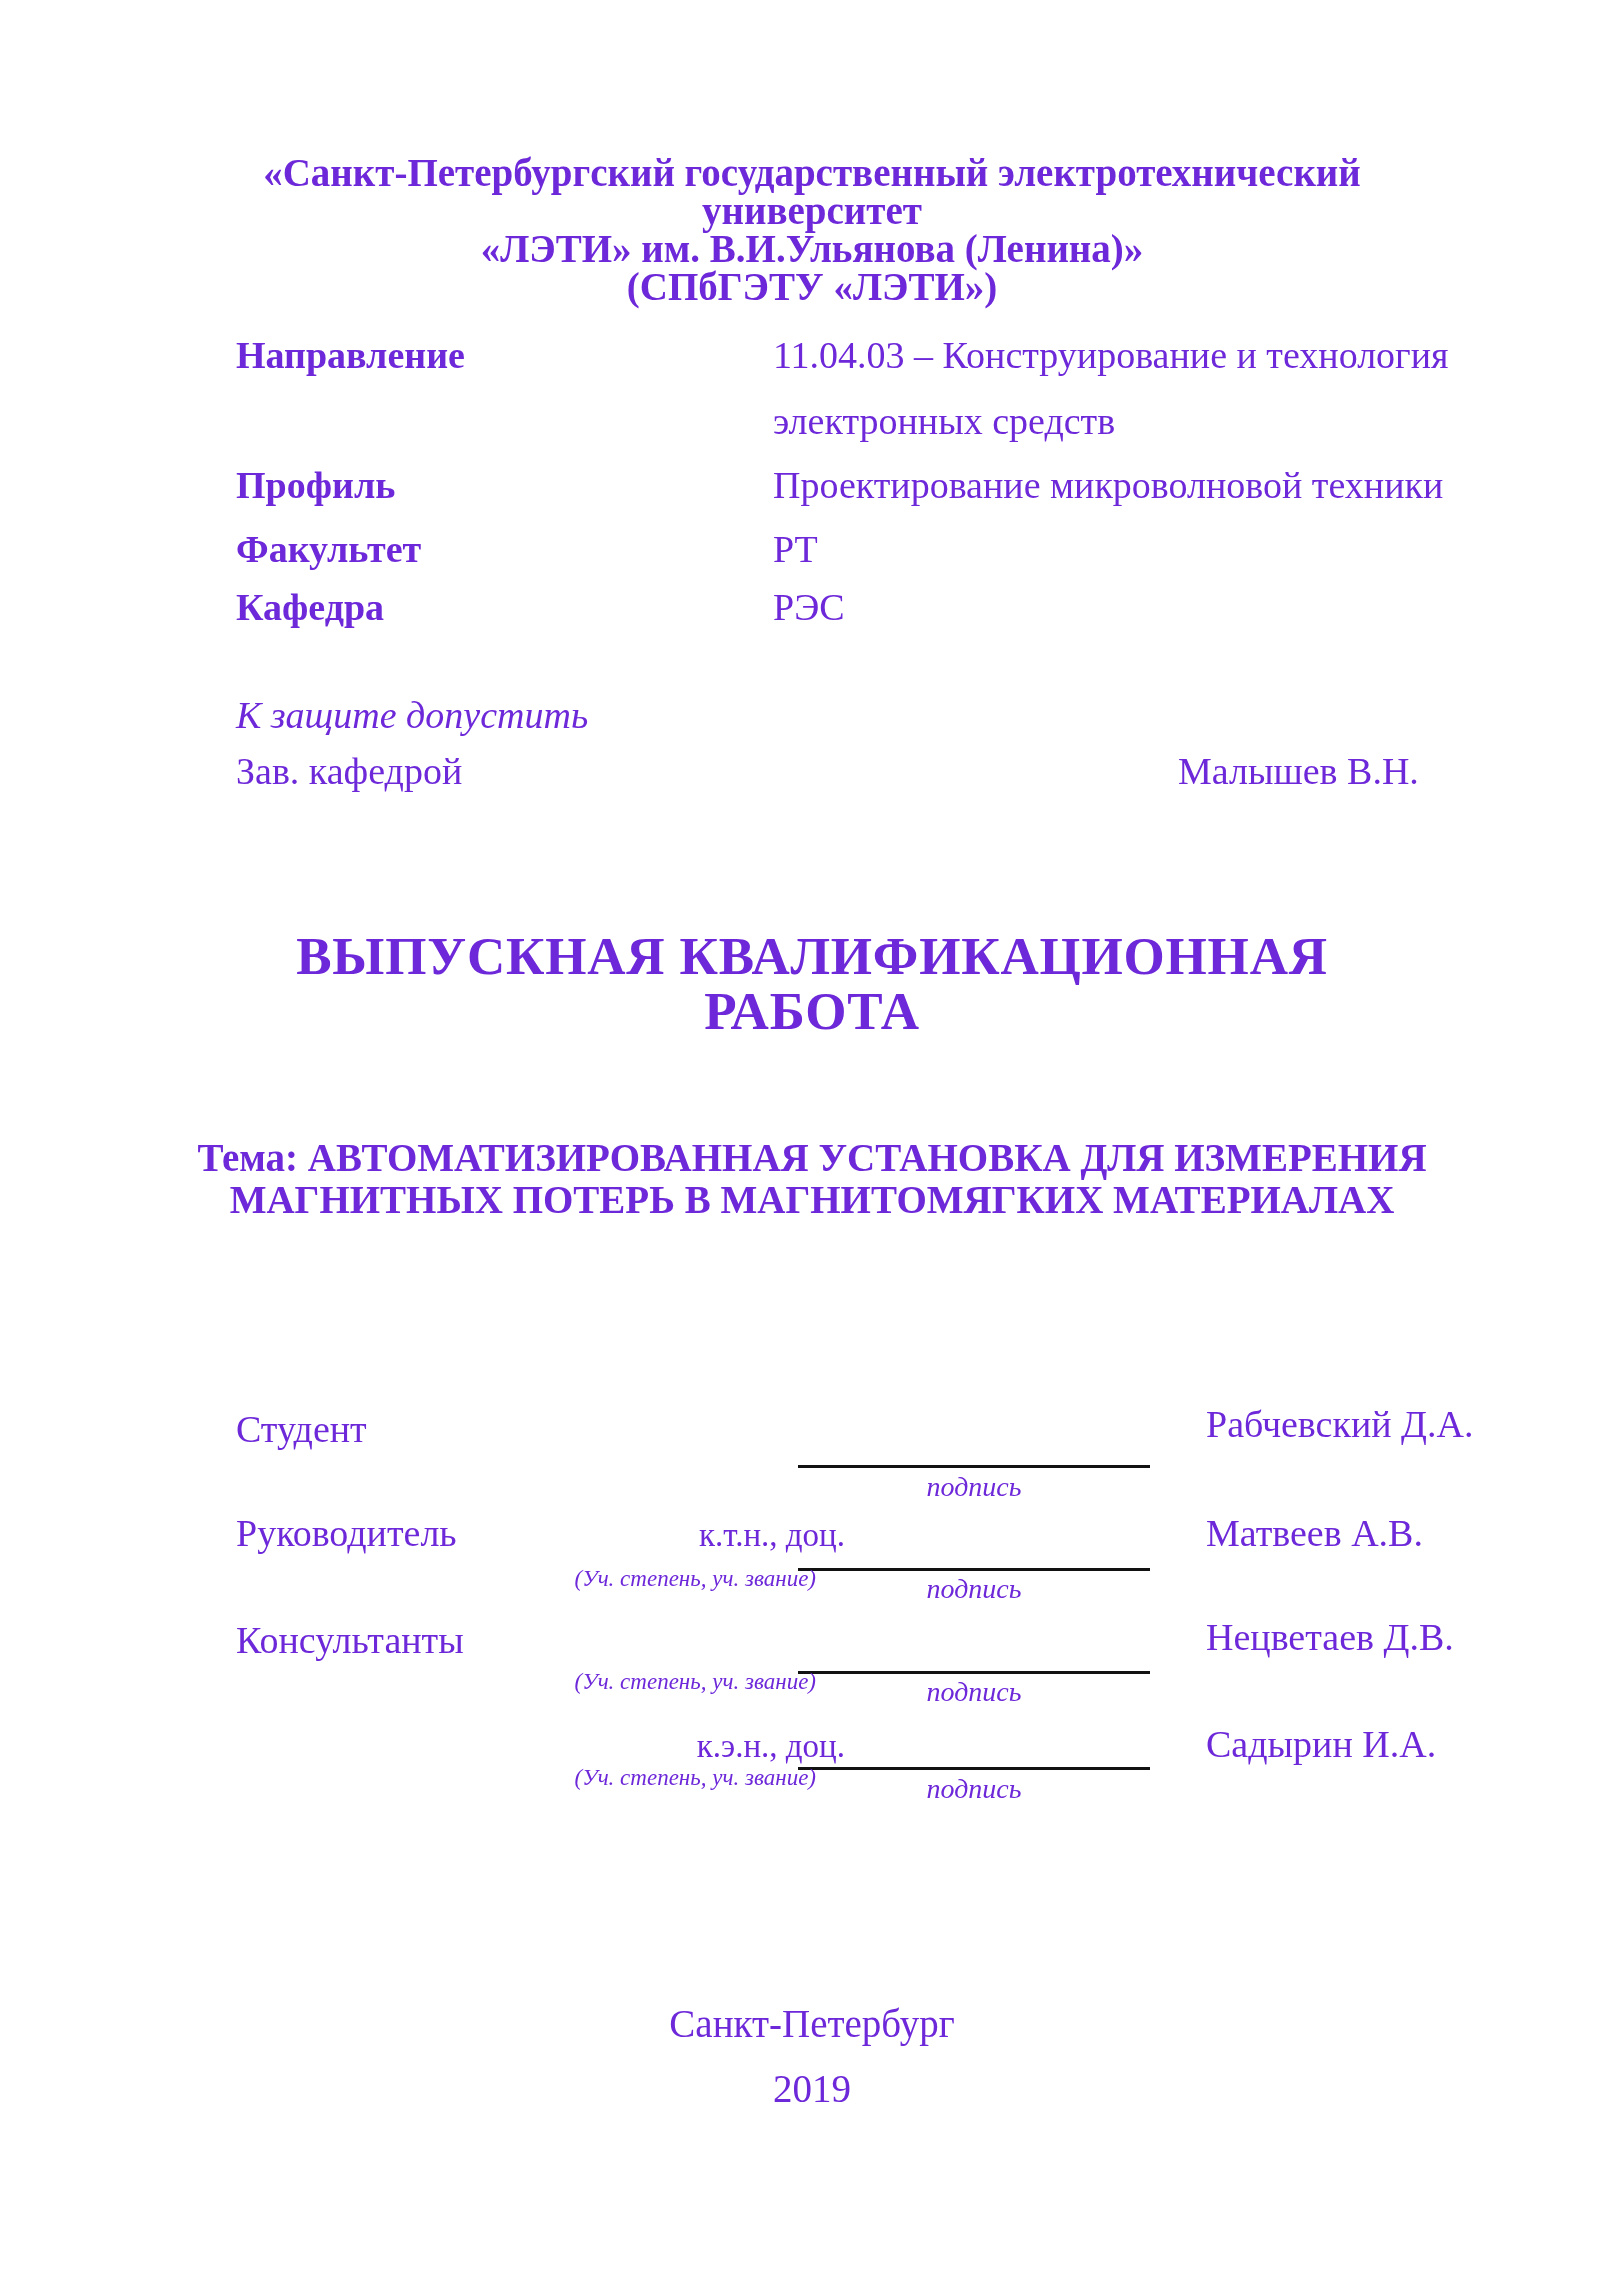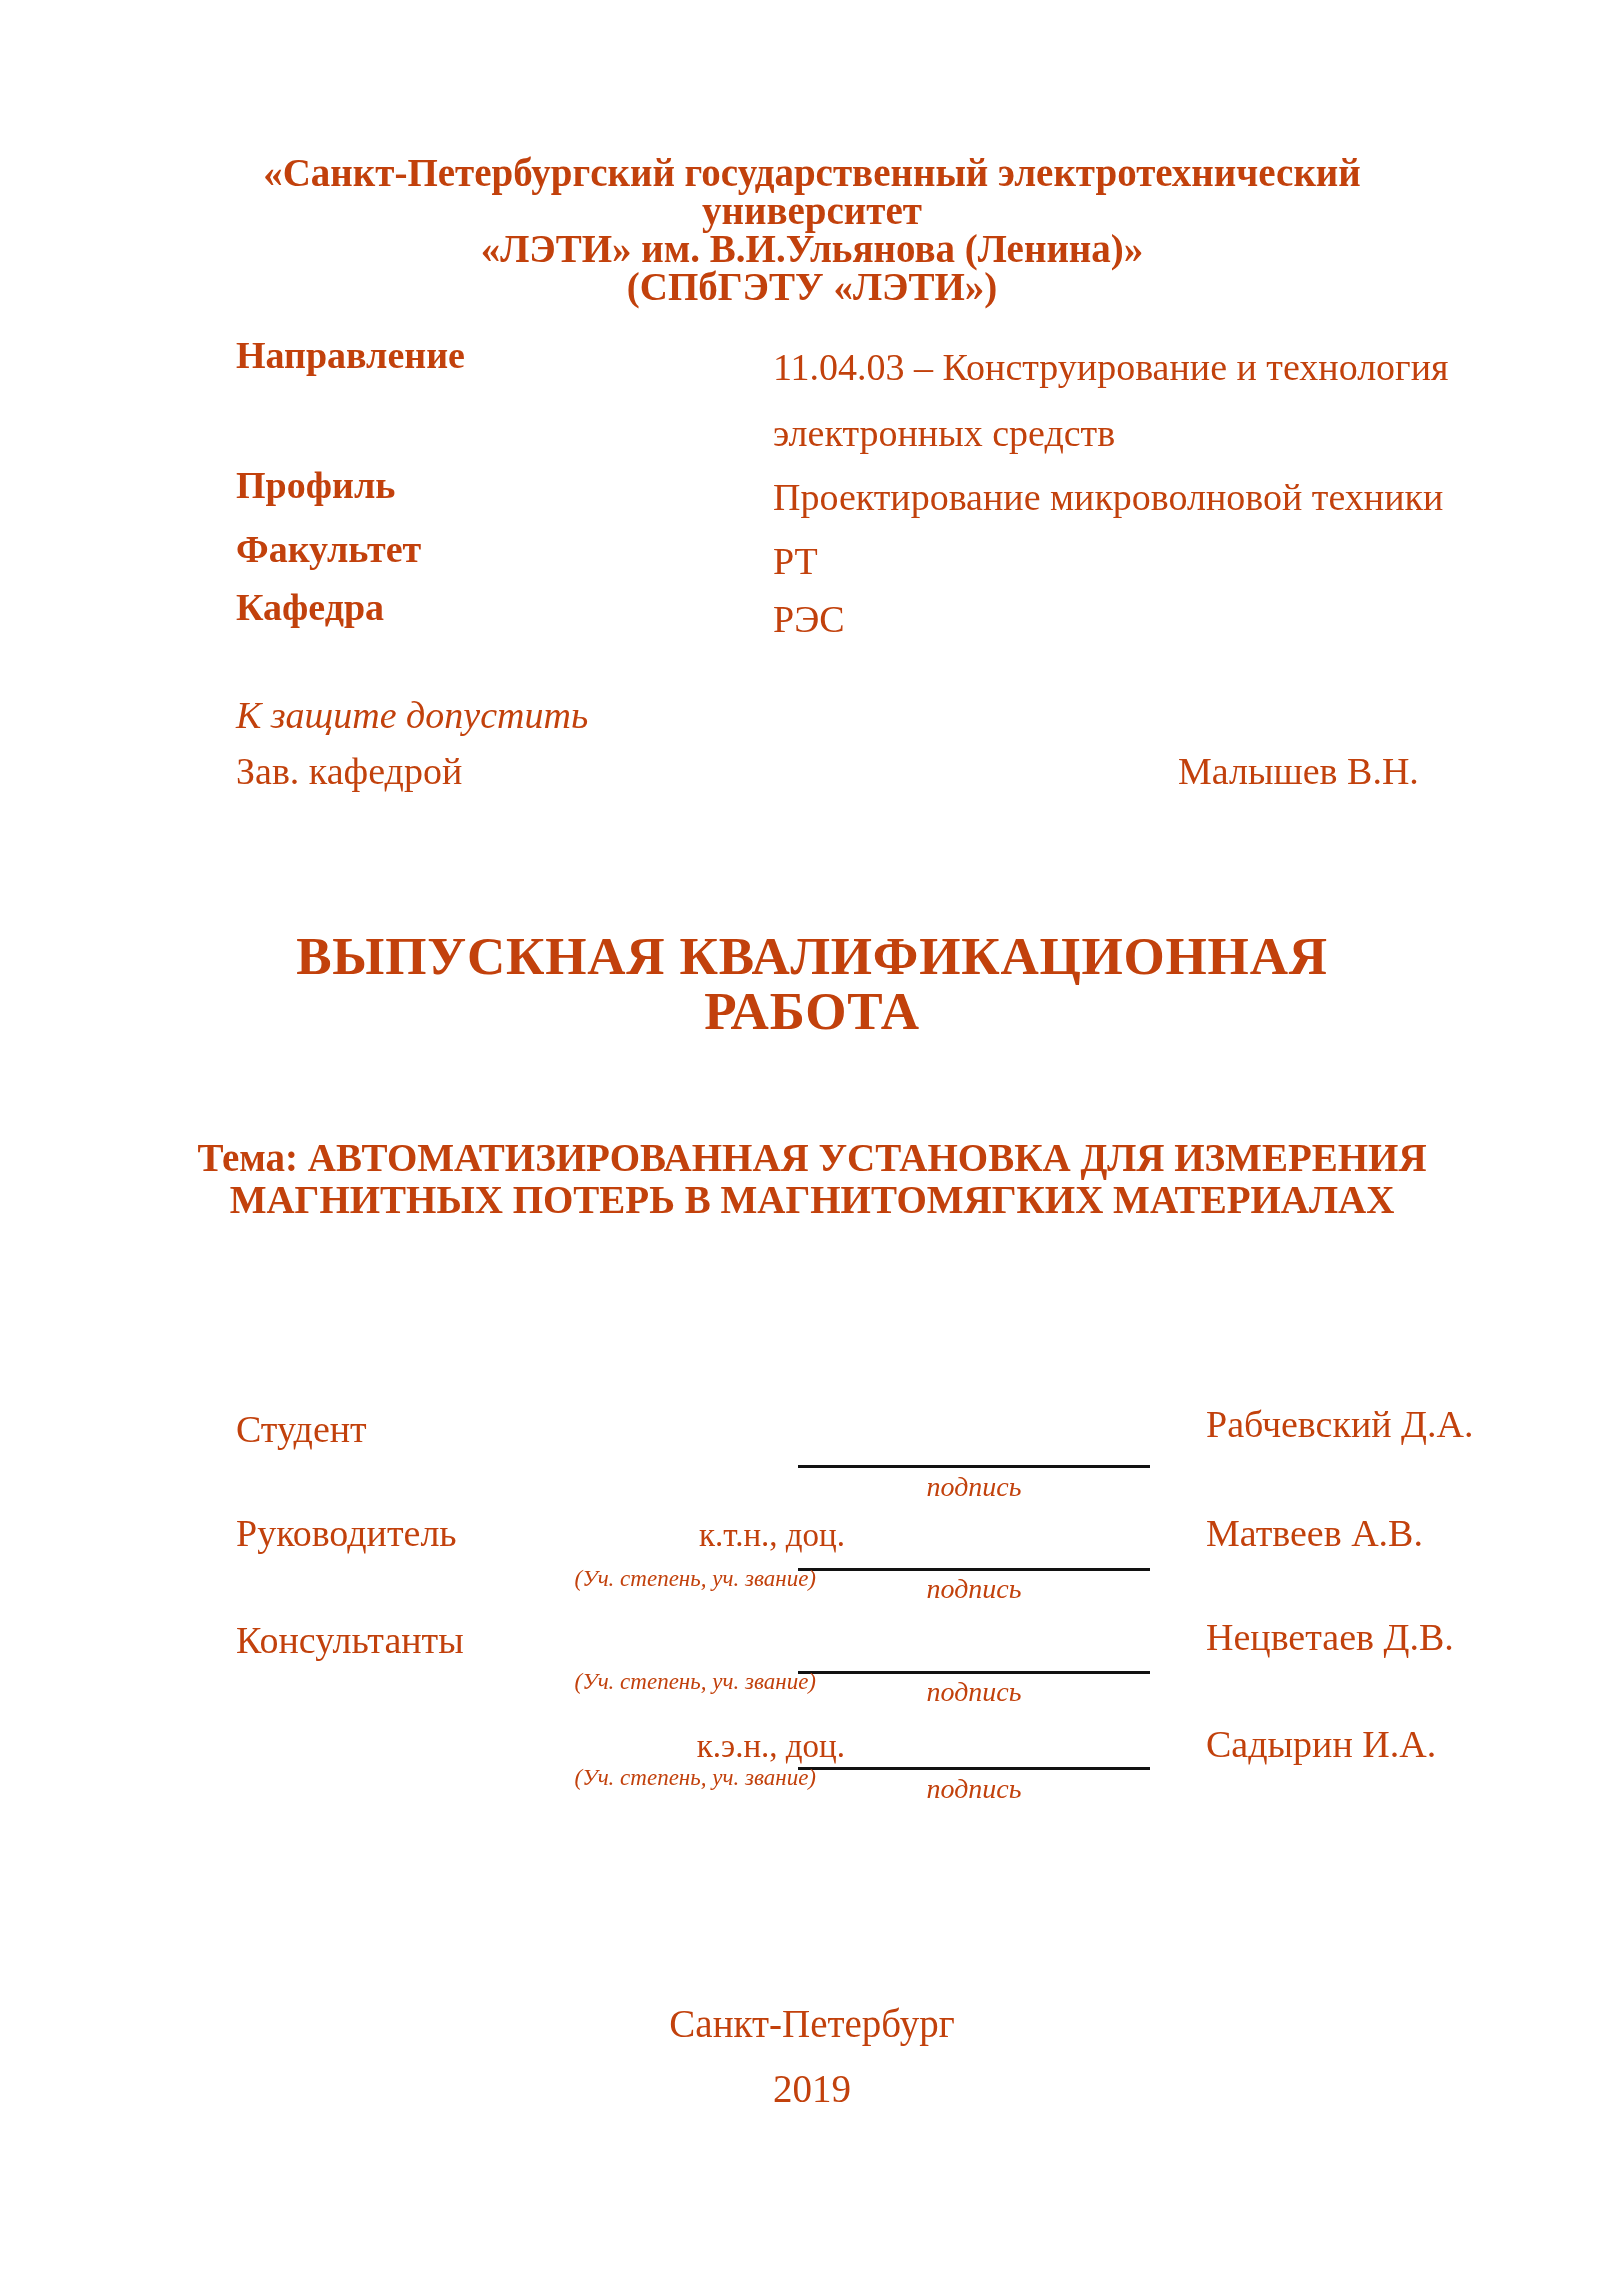--- a/index.html
+++ b/index.html
@@ -2,21 +2,21 @@
 <html style="font-size:12.6px"><head>
 <meta charset="utf-8">
 <style>
   html,body{margin:0;padding:0;background:#ffffff;}
   .page{
     position:relative;
     width:1623px;
     height:2295px;
     background:#ffffff;
     font-family:"Liberation Serif", serif;
-    color:#c2410c;
+    color:#6d28d9;
     overflow:hidden;
     text-decoration:underline;
   }
   .t{
     position:absolute;
     line-height:1.04;
     white-space:nowrap;
     font-size:38px;
   }
   .center{left:184px;width:1256px;text-align:center;white-space:normal;}
@@ -33,21 +33,21 @@
   .main-title{
     font-size:53px;
     font-weight:bold;
     letter-spacing:0.8px;
   }
   .theme-line{
     font-size:39px;
     font-weight:bold;
   }
   .label-col{left:236px;}
-  .value-col{left:773px;margin-top:12px;}
+  .value-col{left:773px;}
   .name-col{left:1206px;}
   .degree-col{
     left:531px;width:314px;
     text-align:right;
     font-size:33px;
   }
   .caption-col{
     left:502px;width:314px;
     text-align:right;
     font-size:23px;

